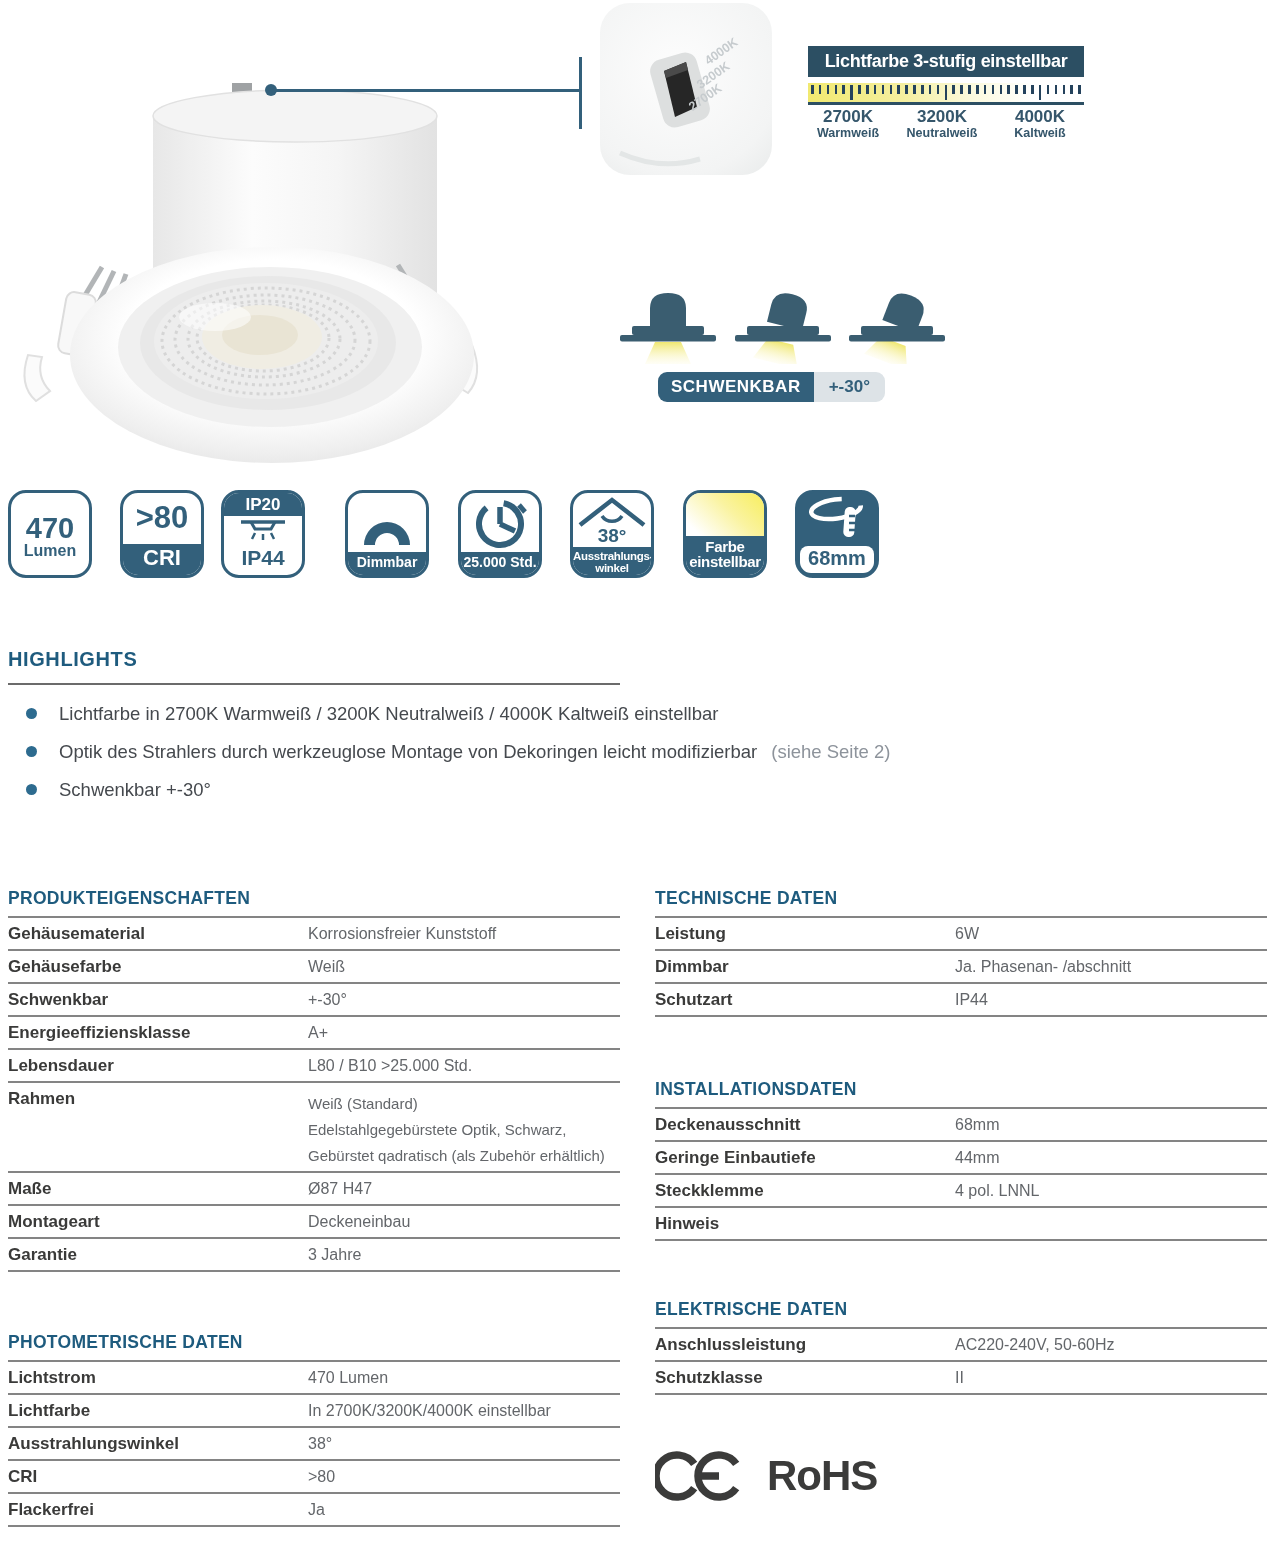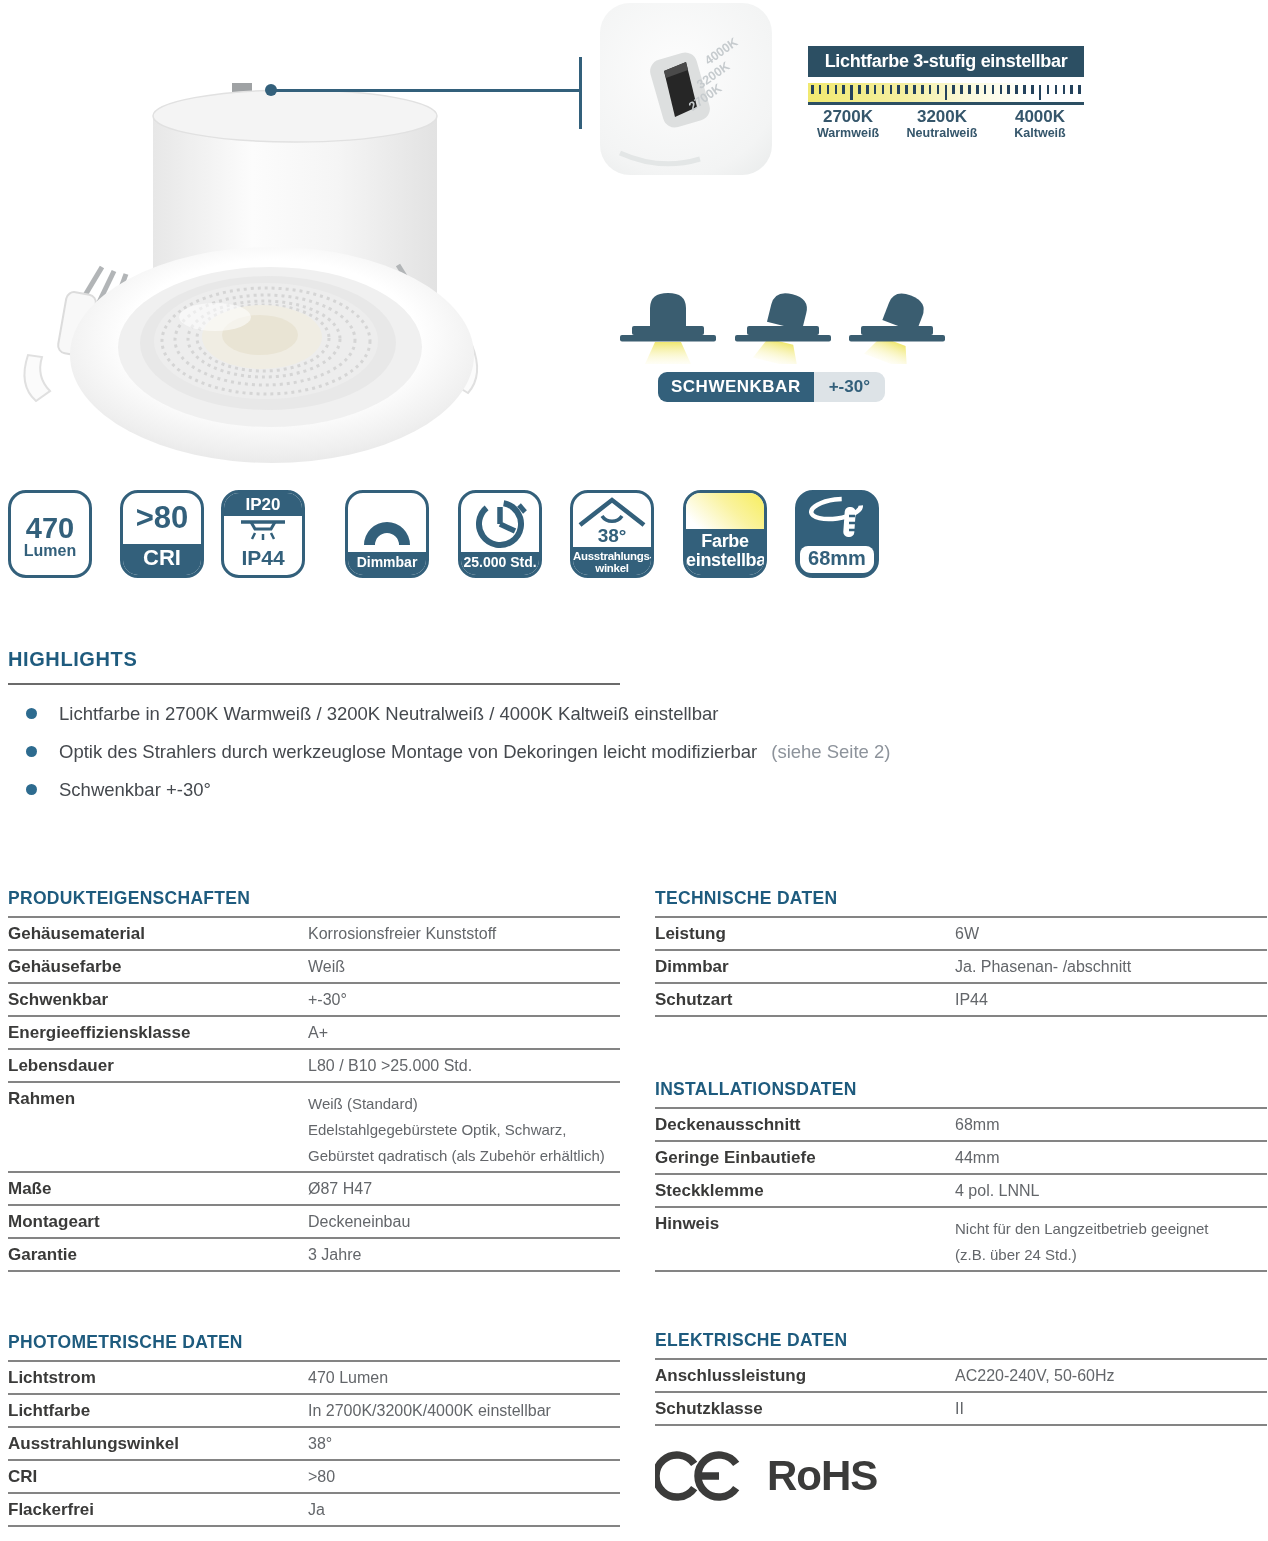--- a/index.html
+++ b/index.html
@@ -287,21 +287,21 @@
       </svg>
       <div class="deg">38°</div>
     </div>
     <div class="band xs">
         <div>Ausstrahlungs-</div>
       <div>winkel</div>
       </div>
   </div>
   <div class="badge b-color" style="left:683px">
     <div class="grad"></div>
-    <div class="band xs" style="font-size:18px">
+    <div class="band xs" style="font-size:15px">
       <div>Farbe</div>
       <div>einstellbar</div>
     </div>
   </div>
   <div class="badge b-cut" style="left:795px">
     <div class="fill">
       <svg width="68" height="52" viewBox="0 0 68 52">
         <ellipse cx="33" cy="15" rx="25" ry="9.5" fill="none" stroke="#fff" stroke-width="4.5" stroke-dasharray="92 22" transform="rotate(-8 33 15)"></ellipse>
         <rect x="41" y="13" width="11" height="30" rx="5" fill="#fff" transform="rotate(4 46 28)"></rect>
         <path d="M46,22 H52 M46,29 H52 M46,36 H52" stroke="#33607b" stroke-width="2.5"></path>
@@ -425,24 +425,20 @@
         <div class="trow">
           <div class="tlabel">Geringe Einbautiefe</div>
           <div class="tvalue">44mm</div>
         </div>
         <div class="trow">
           <div class="tlabel">Steckklemme</div>
           <div class="tvalue">4 pol. LNNL</div>
         </div>
         <div class="trow">
           <div class="tlabel">Hinweis</div>
-          <div class="tvalue multi">
-            <div>Nicht für den Langzeitbetrieb geeignet</div>
-            <div>(z.B. über 24 Std.)</div>
-          </div>
         </div>
       </div>
     <div style="height:58px"></div>
     <div class="sec">
         <div class="sec-title">ELEKTRISCHE DATEN</div>
         <div class="trow">
           <div class="tlabel">Anschlussleistung</div>
           <div class="tvalue">AC220-240V, 50-60Hz</div>
         </div>
         <div class="trow">

